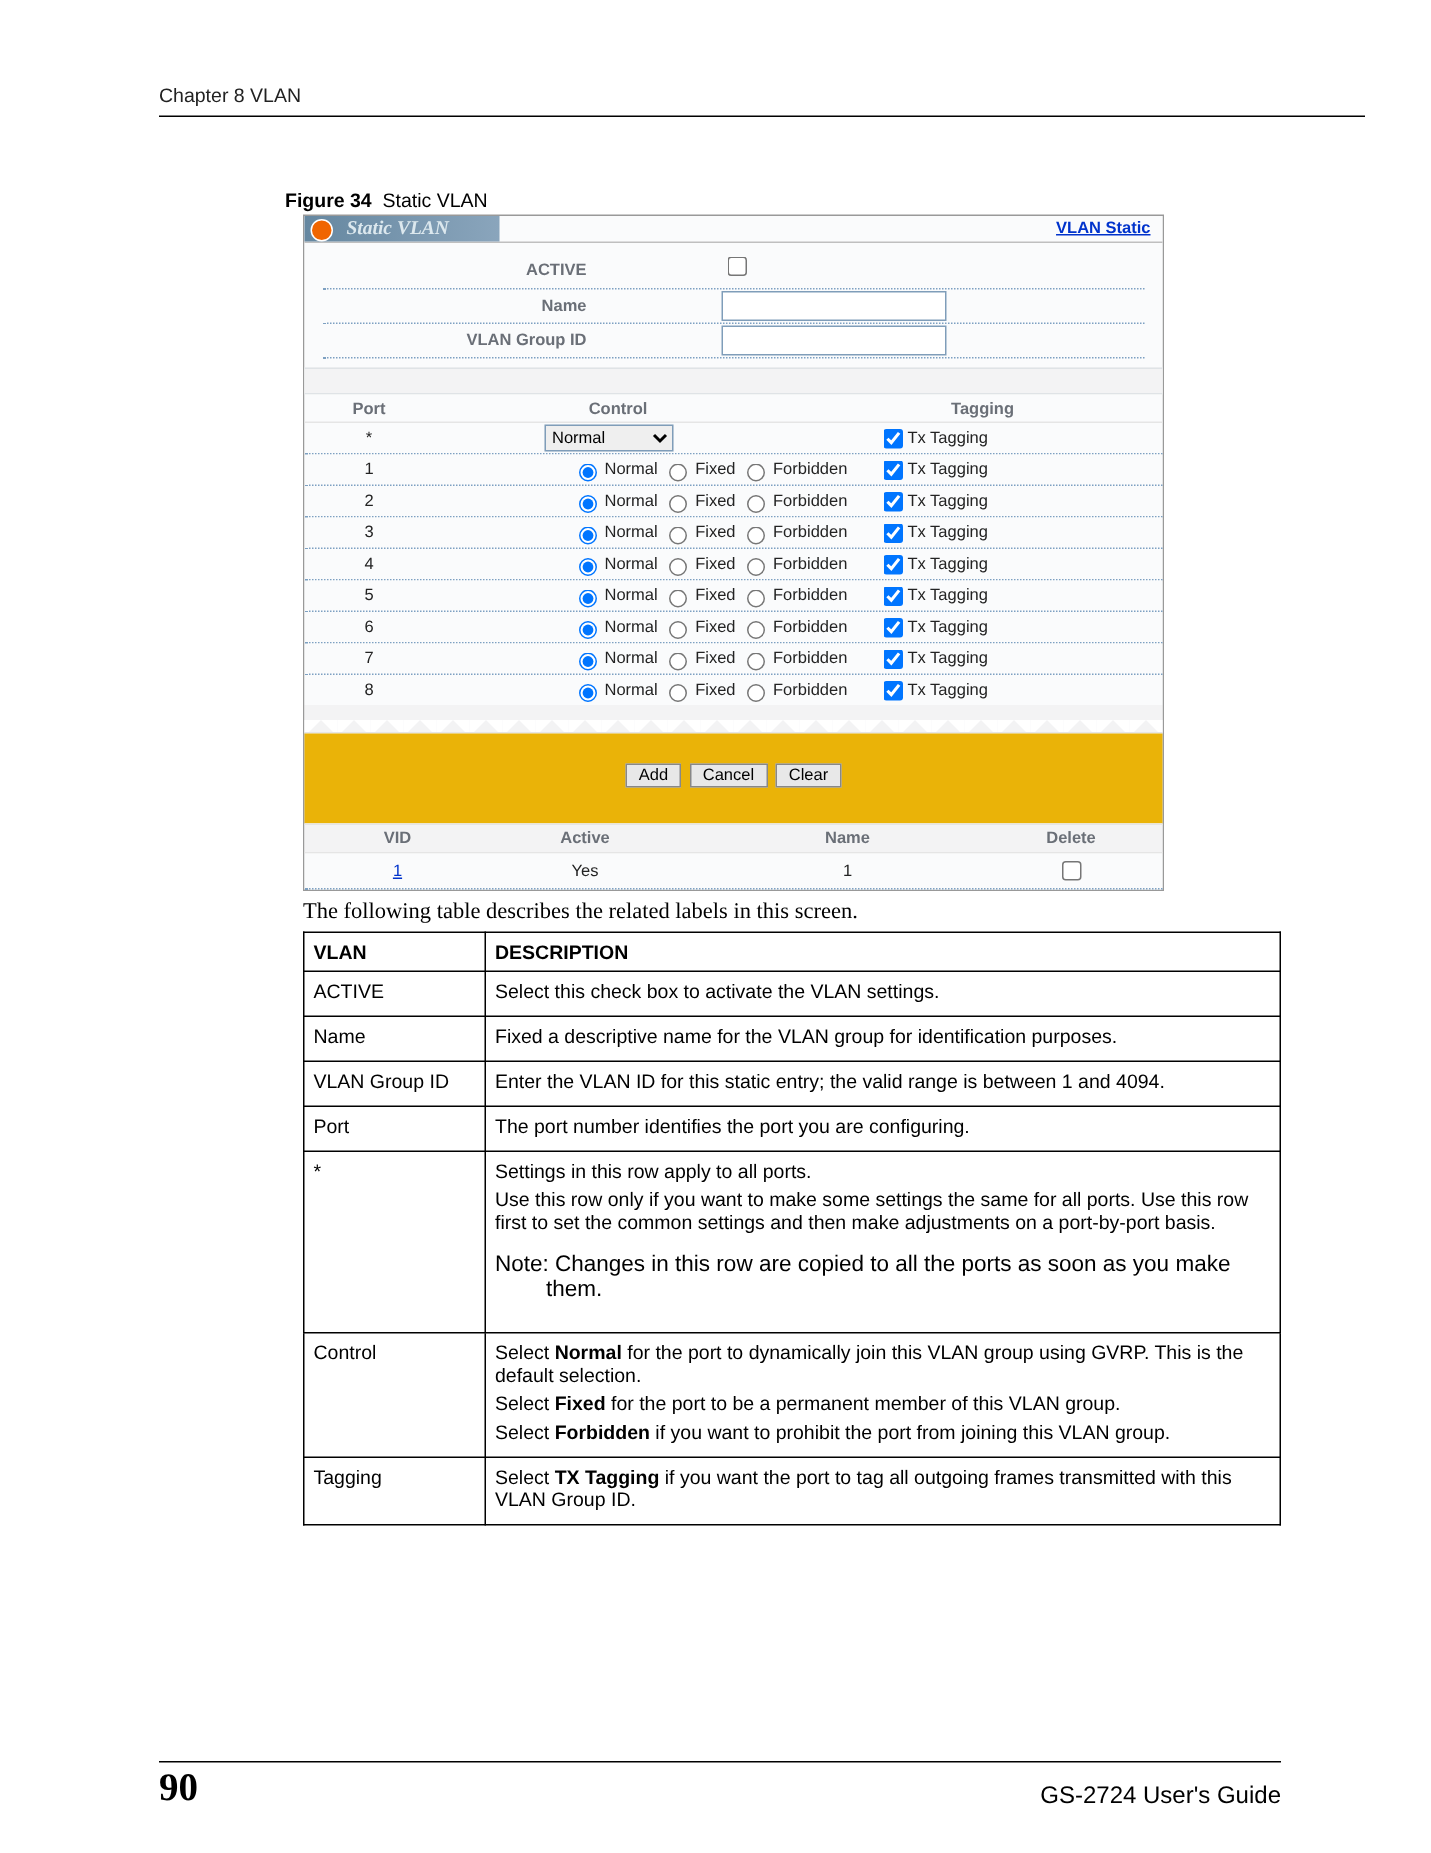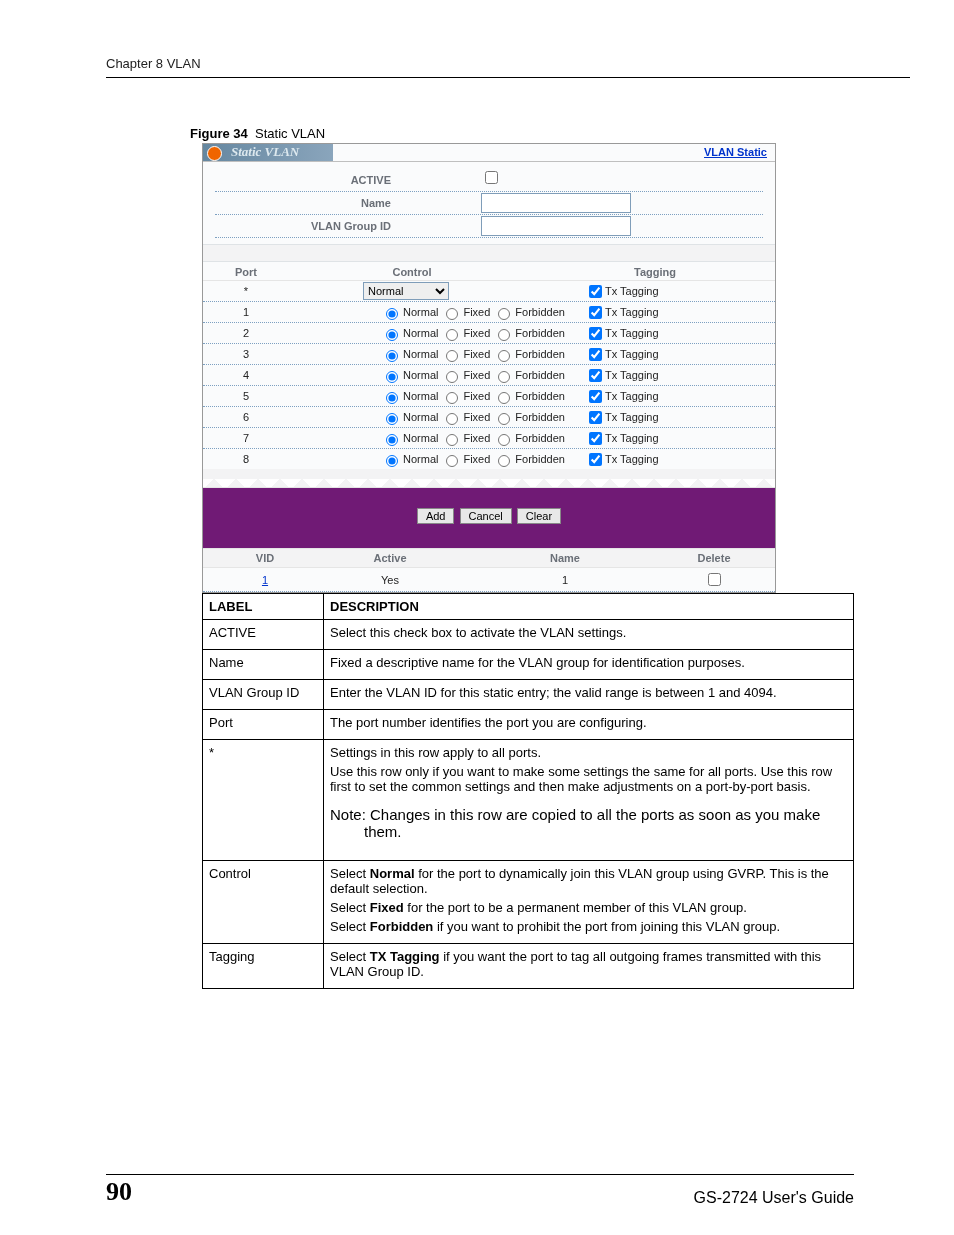--- a/index.html
+++ b/index.html
@@ -164,21 +164,21 @@
   .zig {
     height: 18px;
     background:
       linear-gradient(135deg,#fff 25%,transparent 25%) 0 10px/22px 22px,
       linear-gradient(225deg,#fff 25%,transparent 25%) 0 10px/22px 22px,
       #f3f3f4;
     border-bottom: 1px solid #e5e5e5;
   }
 
   .btn-row {
-    background: #701a75;
+    background: #eab308;
     text-align: center;
     padding: 20px 0 24px 0;
   }
   .btn-row button,
   .btn-row2 button {
     font-size: 11px;
     font-family: sans-serif;
     background: #e8e8e8;
     border: 1px solid #888;
     padding: 1px 8px;
@@ -505,25 +505,26 @@
     <div class="list-row">
       <div class="lc1 cell"><a>1</a></div>
       <div class="lc2 cell">Yes</div>
       <div class="lc3 cell">1</div>
       <div class="lc4 cell"><input type="checkbox" style=""></div>
     </div>
 
   </div>
 
   <div class="body-indent">
+    <p class="serif-line">The following table describes the related labels in this screen.</p>
 
     <table class="desc">
       <thead>
         <tr>
-          <th style="width:108px;">LABEL</th>
+          <th style="width:108px;">VLAN</th>
           <th>DESCRIPTION</th>
         </tr>
       </thead>
       <tbody id="desc-body">
           <tr>
             <td>ACTIVE</td>
             <td>
               <p class="para">Select this check box to activate the VLAN settings.</p>
             </td>
           </tr>

